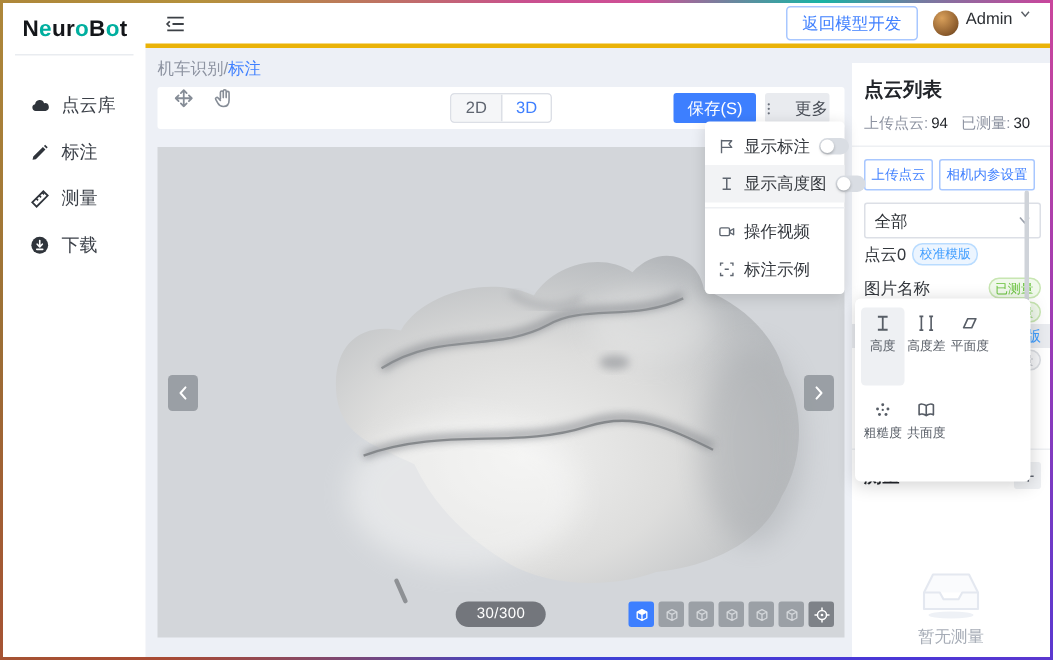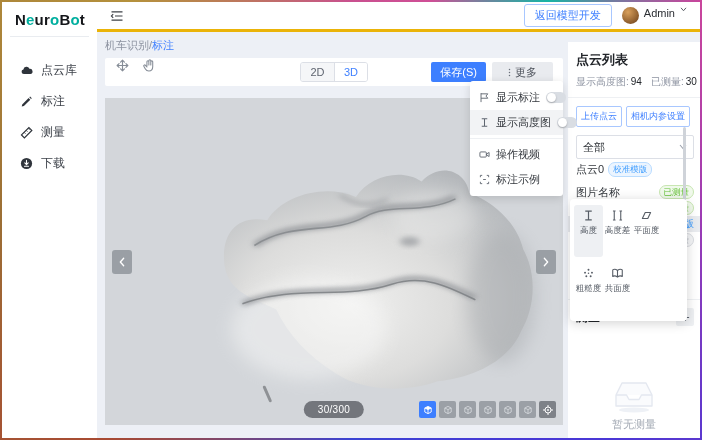--- a/index.html
+++ b/index.html
@@ -33,21 +33,21 @@
   .breadcrumb{font-size:11px;padding:6px 0 5px;color:#8d93a1;white-space:nowrap}
   .breadcrumb .current{color:#4080ff}
 
   .tool-card{height:28px;flex:none;background:#fff;border-radius:2px;display:flex;padding:0 10px;position:relative}
   .ticon{width:15px;height:15px;color:#868d97;margin-right:12px;cursor:pointer}
   .seg{position:absolute;left:50%;top:4px;transform:translateX(-50%);display:flex;border:1px solid #dcdfe6;border-radius:3px;overflow:hidden;height:20px}
   .seg button{font-size:11px;width:33px;border:none;background:#f5f6f8;color:#5f6570;cursor:pointer}
   .seg button.active{background:#fff;color:#4080ff;border-left:1px solid #dcdfe6}
   .right-tools{margin-left:auto;display:flex;align-items:center}
   .save-btn{background:#3d7fff;color:#fff;border:none;font-size:11px;height:20px;padding:0 9px;border-radius:2px;margin-right:6px;cursor:pointer;white-space:nowrap}
-  .more-btn{background:#e9ebef;color:#4a4f58;border:none;font-size:11px;height:20px;padding:0 16px;border-radius:2px;display:flex;align-items:center;gap:4px;cursor:pointer;white-space:nowrap}
+  .more-btn{background:#e9ebef;color:#4a4f58;border:none;font-size:11px;height:20px;padding:0 1px;border-radius:2px;display:flex;align-items:center;gap:16px;cursor:pointer;white-space:nowrap}
   .dots{width:3px;height:11px;color:#6a707a}
 
   .more-menu{position:absolute;top:49px;right:5px;width:93px;background:#fff;border-radius:3px;box-shadow:0 2px 10px rgba(0,0,0,.14);padding:4px 0;z-index:9;font-size:11px}
   .menu-item{display:flex;align-items:center;gap:6px;height:25px;padding:0 9px;cursor:pointer;color:#33373d;white-space:nowrap}
   .menu-item.hl{background:#f2f3f5}
   .menu-item svg{width:11px;height:11px;color:#5f6670;flex:none}
   .menu-item .lbl{flex:1}
   .switch{width:20px;height:11px;border-radius:6px;background:#d9dde3;position:relative;flex:none;cursor:pointer}
   .switch::after{content:"";position:absolute;left:1px;top:1px;width:9px;height:9px;background:#fff;border-radius:50%;box-shadow:0 1px 2px rgba(0,0,0,.25)}
   .menu-divider{height:1px;background:#eef0f3;margin:3px 0}
@@ -298,21 +298,21 @@
                     <circle cx="6" cy="6" r="0.9" fill="currentColor"></circle>
                   </svg>
                 </button>
           </div>
         </div>
       </div>
 
       <div class="right-panel">
         <div class="rp-title">点云列表</div>
         <div class="rp-stats">
-          <span><span>显示高度图:</span><span class="v">94</span></span>
+          <span><span>上传点云:</span><span class="v">94</span></span>
           <span><span>已测量:</span><span class="v">30</span></span>
         </div>
         <div class="rp-divider"></div>
         <div class="rp-btns">
           <button class="rp-btn">上传点云</button>
           <button class="rp-btn">相机内参设置</button>
         </div>
         <div class="rp-select">
           <span>全部</span>
           <svg viewBox="0 0 8 6">

